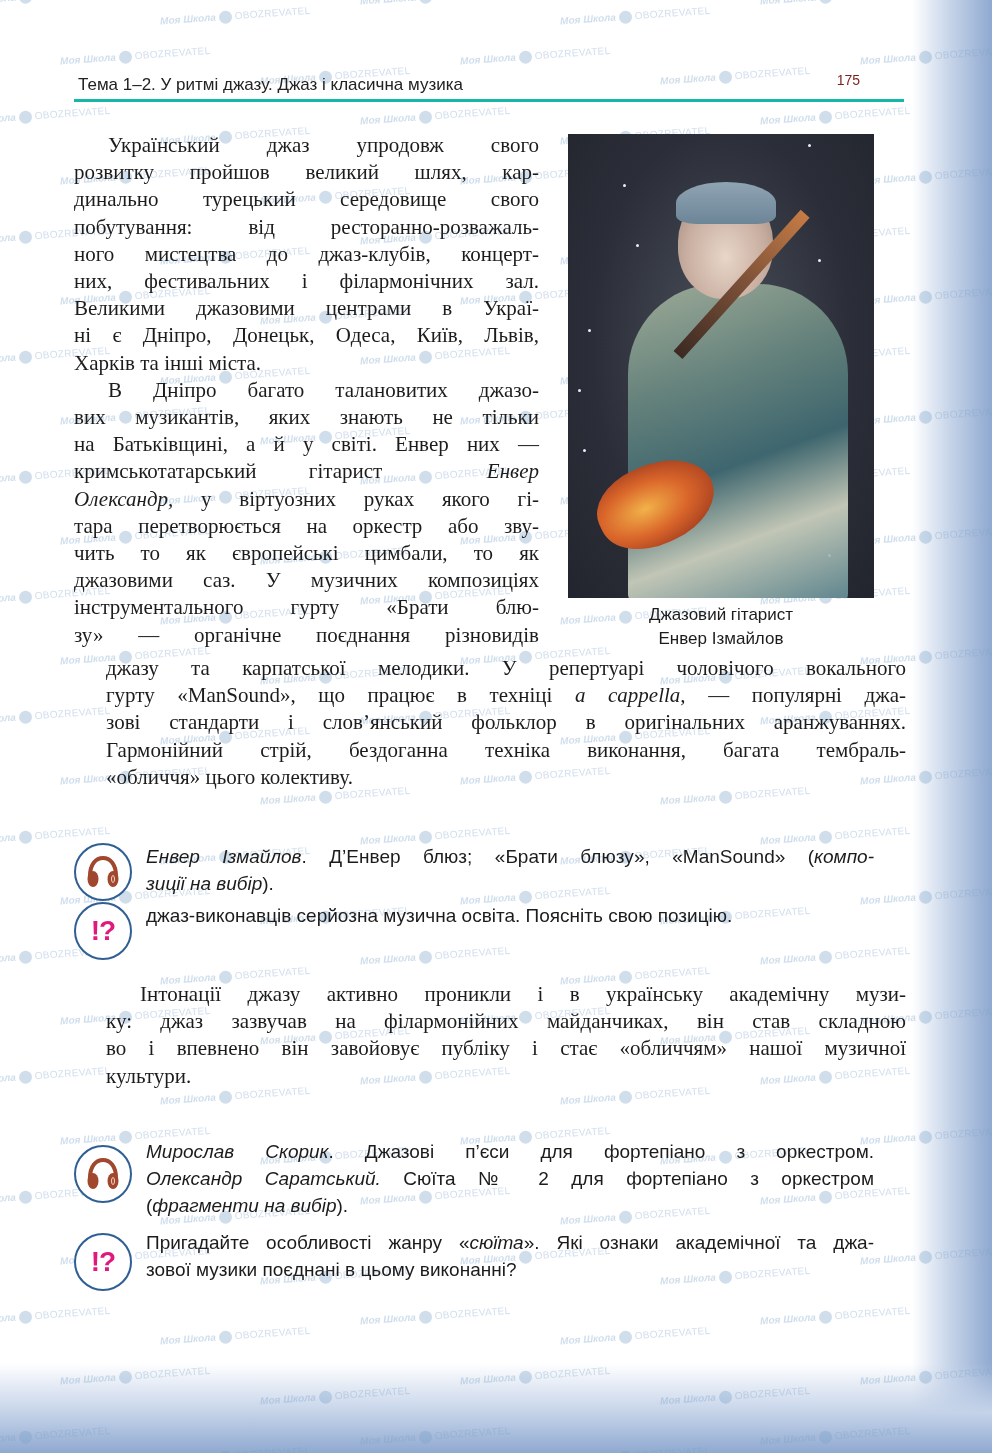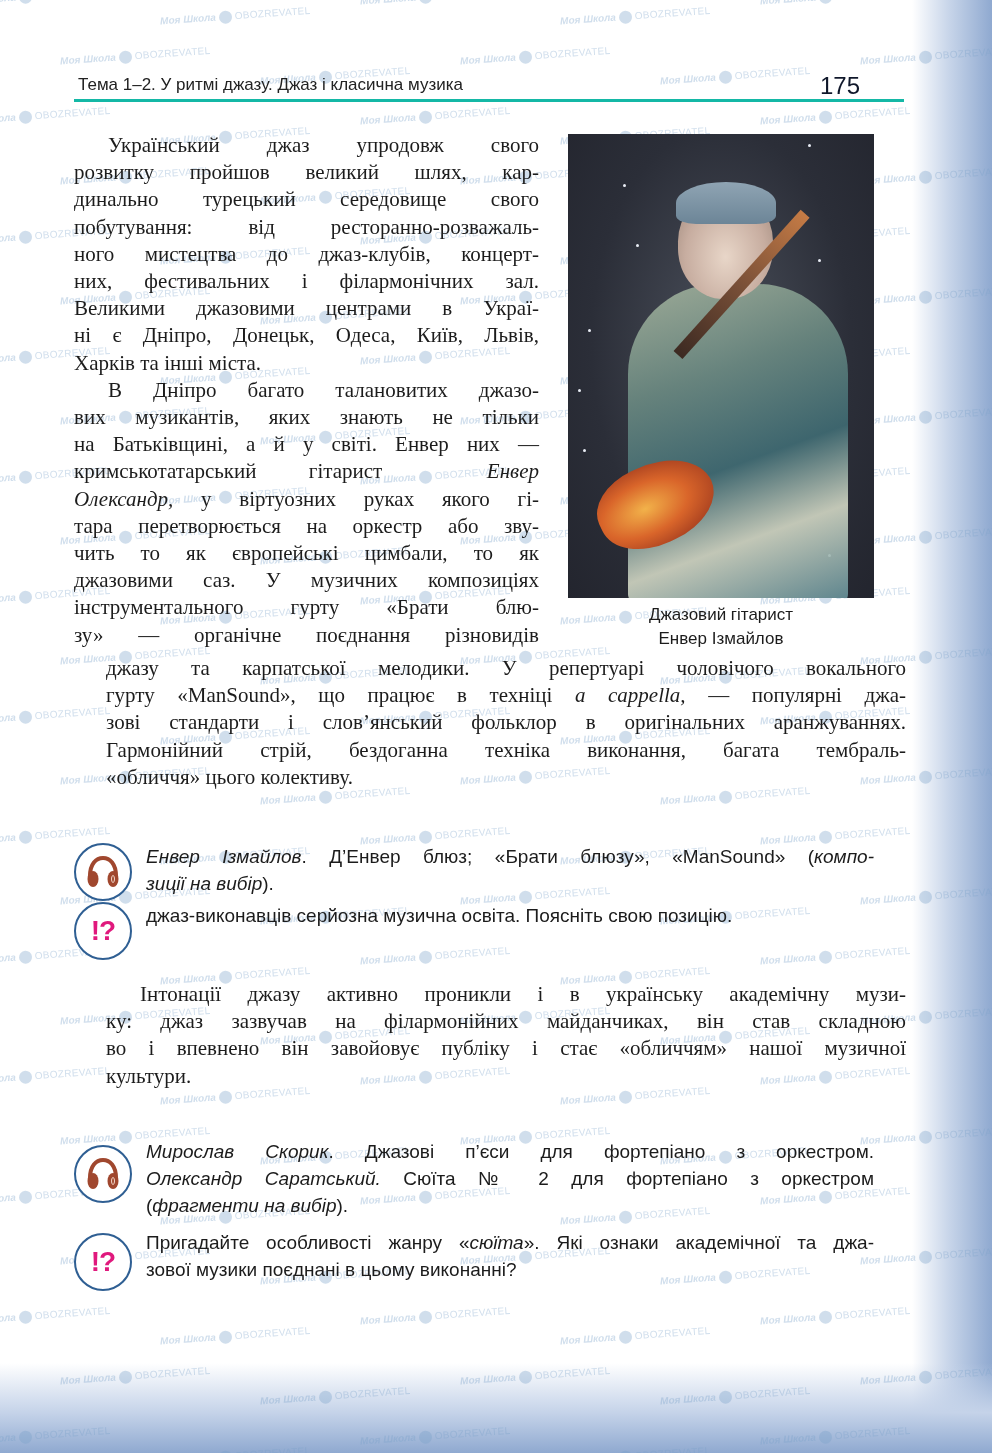--- a/index.html
+++ b/index.html
@@ -37,21 +37,21 @@
   .header {
     position: absolute; left: 74px; top: 72px; width: 830px; height: 30px;
     border-bottom: 3px solid #14b8a6;
   }
   .header-title {
     position: absolute; left: 4px; top: 3px;
     font-family: "Liberation Sans", sans-serif; font-size: 17px; color: #222;
   }
   .page-number {
     position: absolute; right: 44px; top: 0px;
-    font-family: "Liberation Sans", sans-serif; font-size: 24px; color: #0f172a;
+    font-family: "Liberation Sans", sans-serif; font-size: 14px; color: #7f1d1d;
   }
 
   .serif-text {
     font-family: "Liberation Serif", "DejaVu Serif", serif;
     font-size: 21px; line-height: 27.2px; color: #1c1c1c;
   }
   .col-left { position: absolute; left: 74px; top: 132px; width: 465px; text-align: justify; }
   .col-left p { text-indent: 34px; text-align: justify; }
   .col-left p .ln { display: block; text-align: justify; text-align-last: justify; text-indent: 0; }
   .col-left p .ln.first { padding-left: 34px; }

